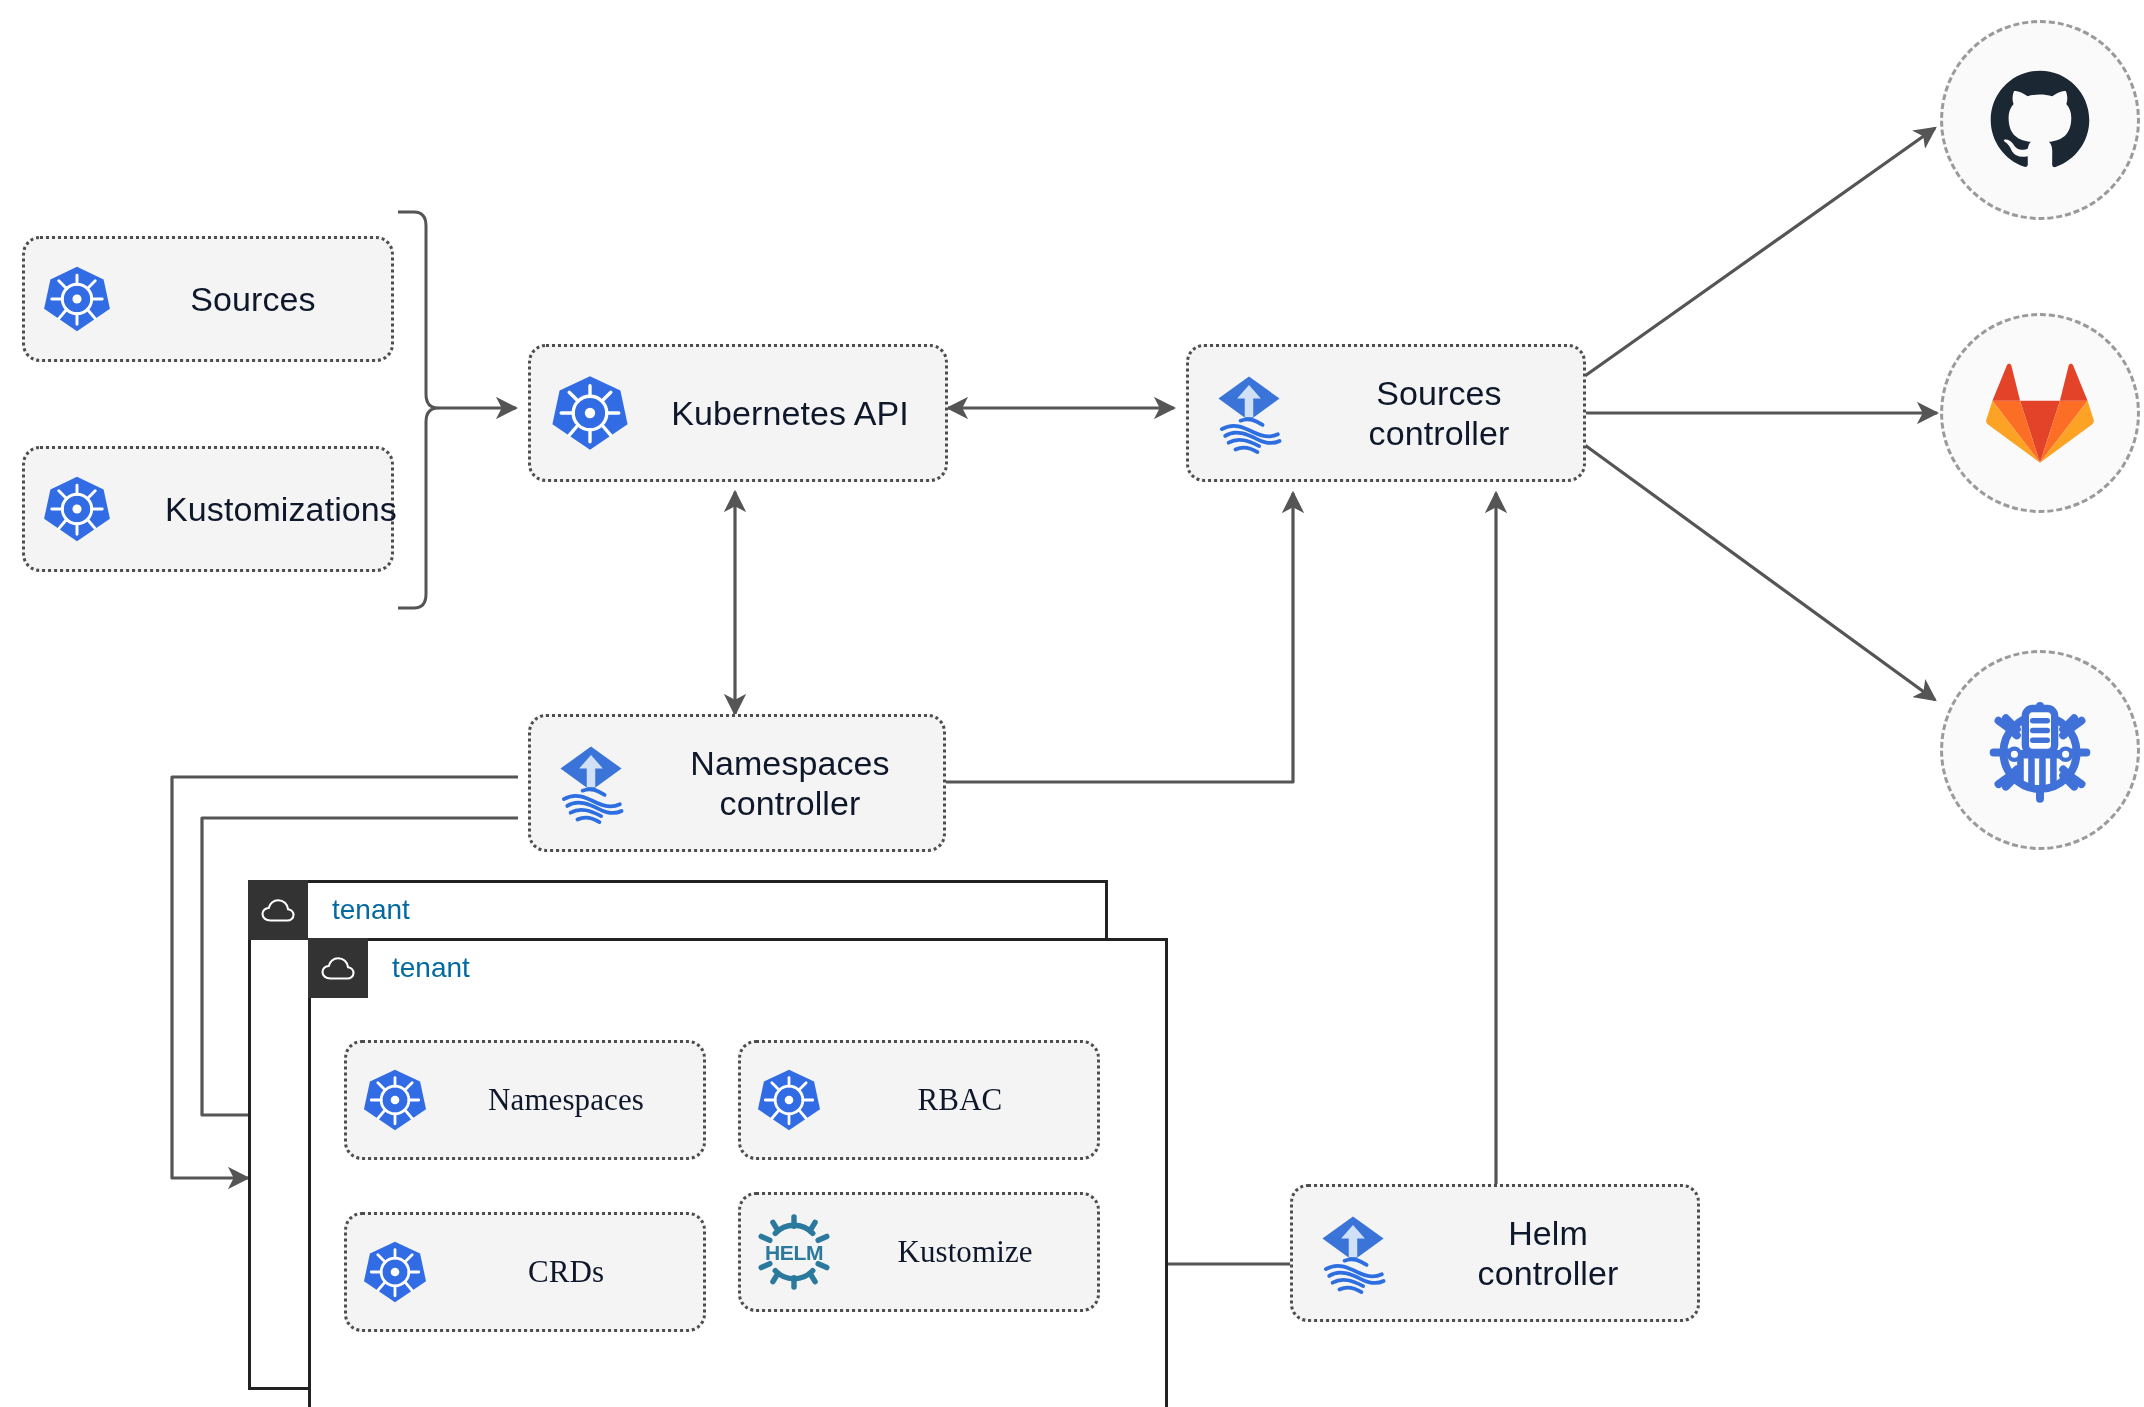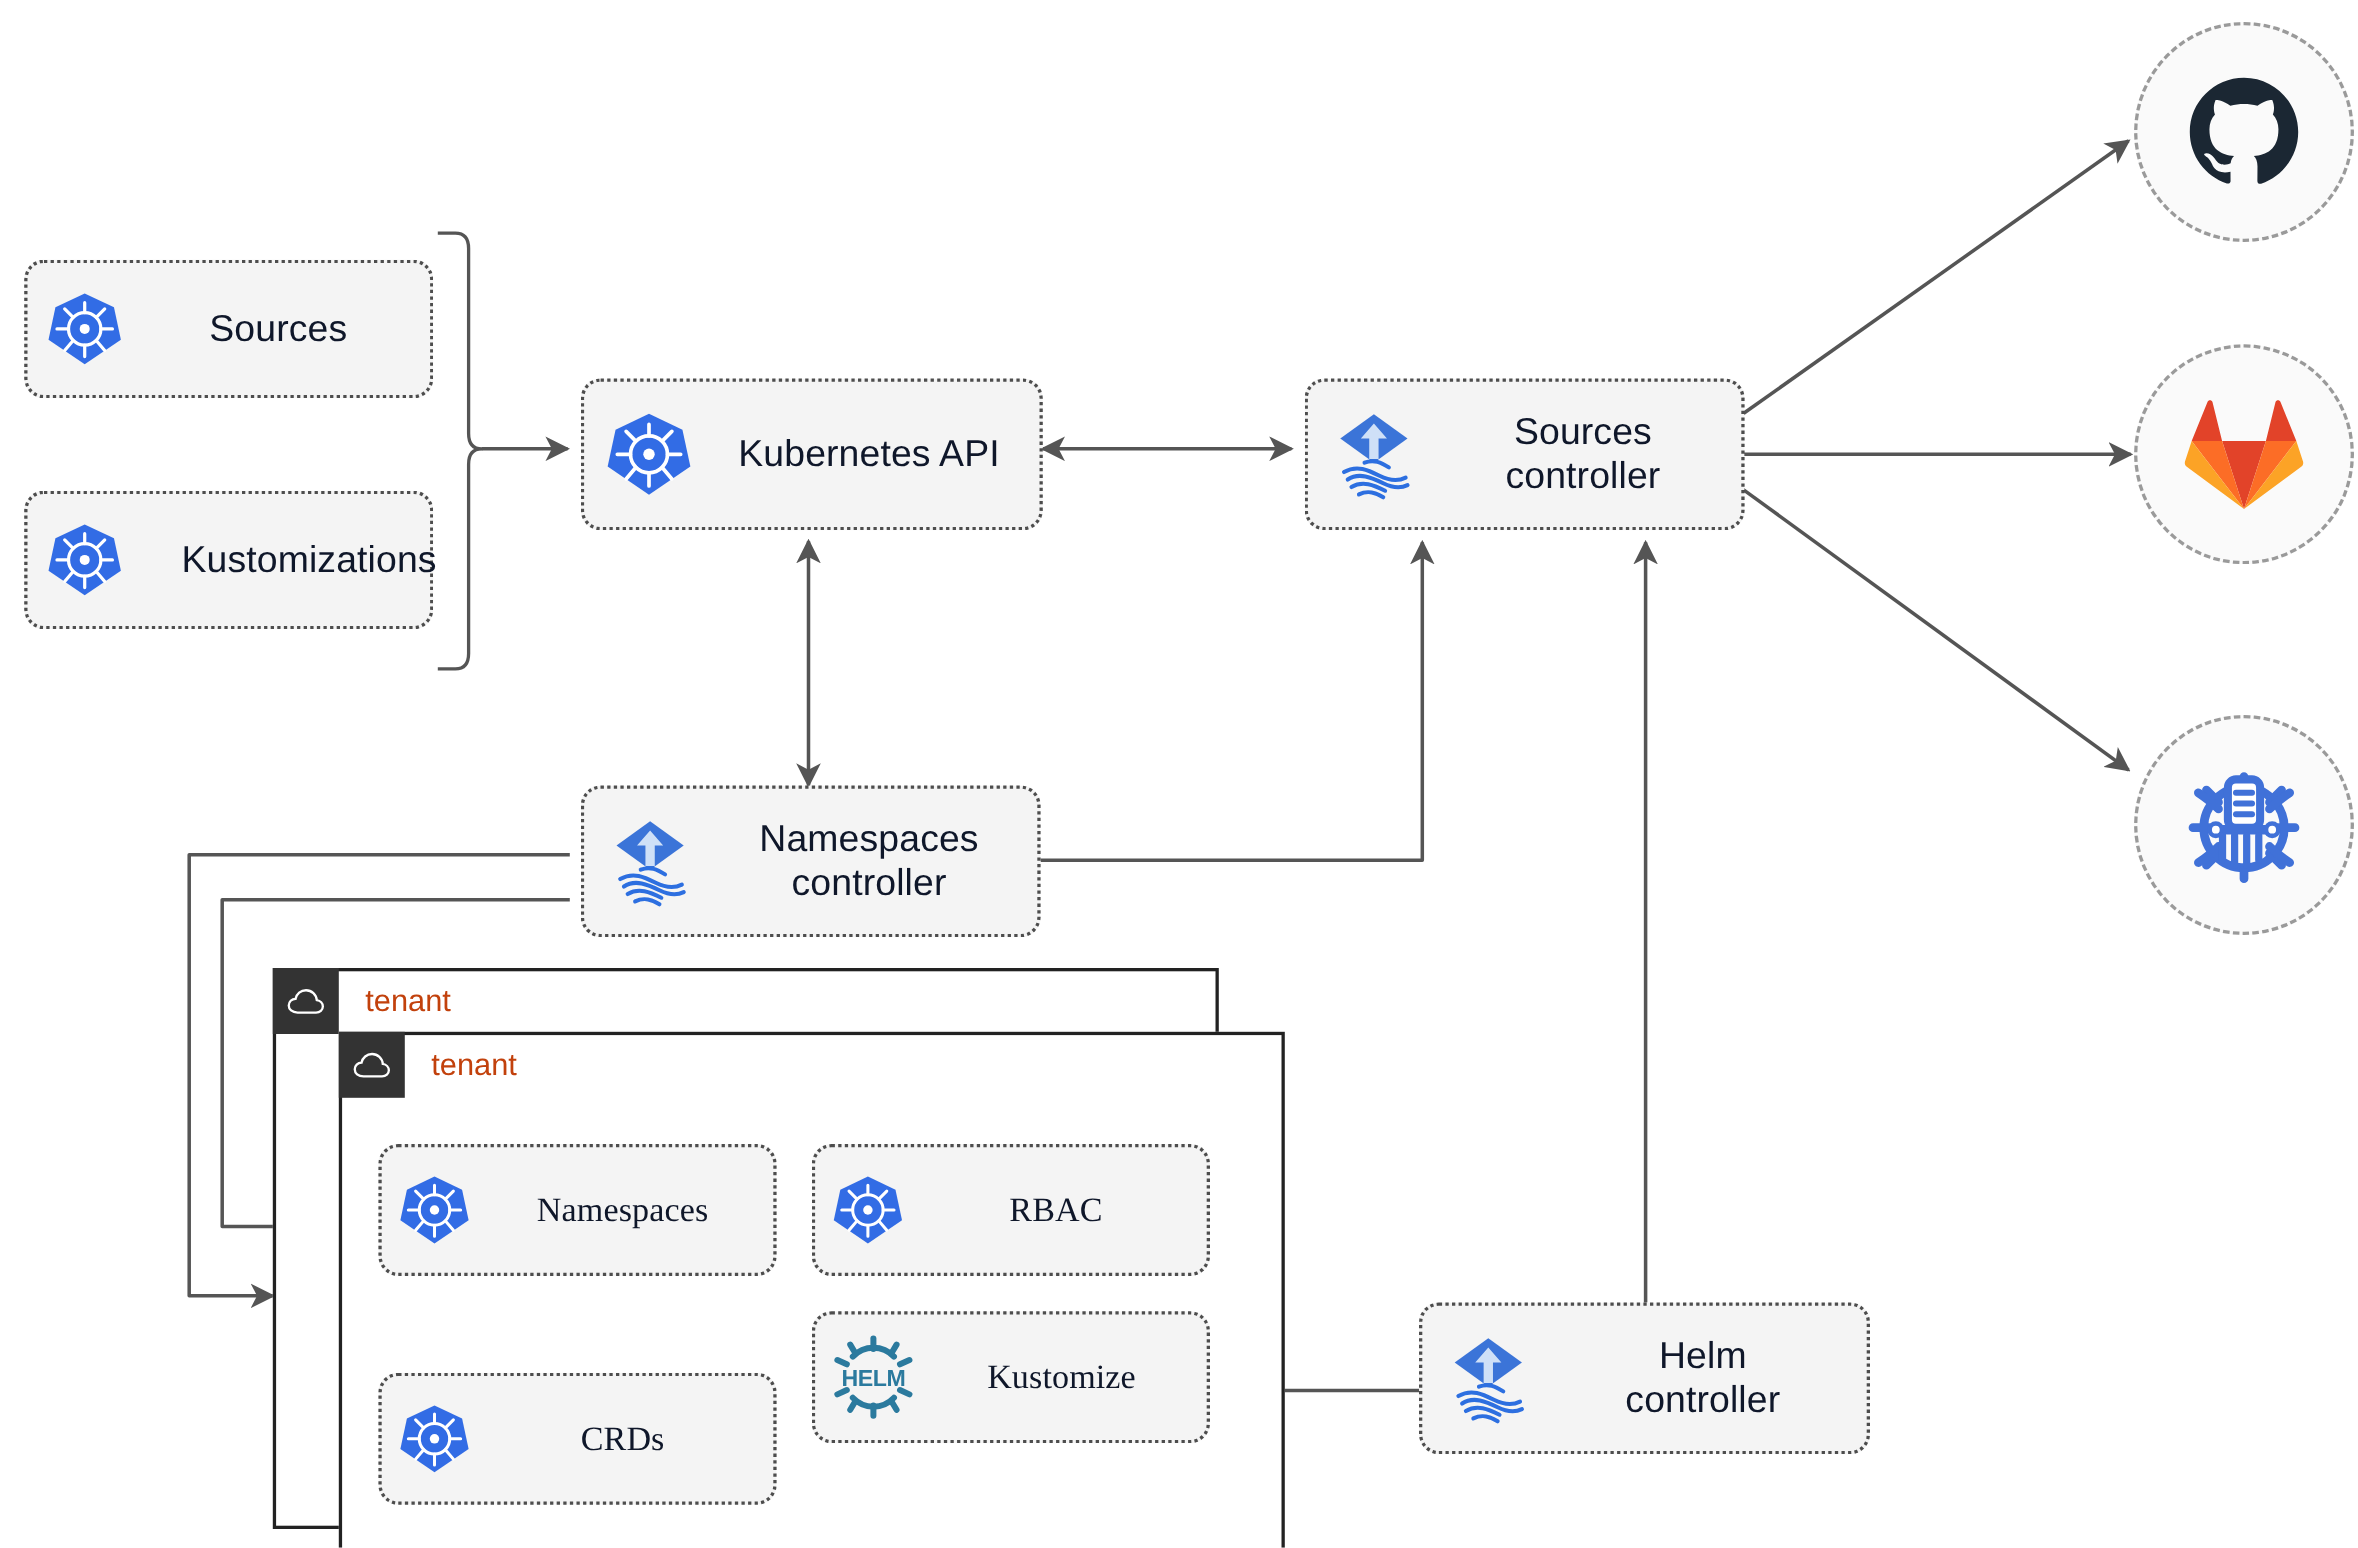--- a/index.html
+++ b/index.html
@@ -10,21 +10,21 @@
         border:3px dotted #4d4d4d;border-radius:18px;display:flex;align-items:center;}
   .node .ico{flex:0 0 auto;display:flex;align-items:center;justify-content:center;}
   .node .lbl{flex:1 1 auto;text-align:center;color:#0f172a;line-height:1.18;
              font-size:34px;letter-spacing:.1px;padding-right:14px;}
   .node.small .lbl{font-size:31px;font-family:Liberation Serif, serif;}
   .circ{position:absolute;box-sizing:border-box;border:3px dashed #9a9a9a;border-radius:50%;
         background:#fafafa;display:flex;align-items:center;justify-content:center;}
   .tenant{position:absolute;box-sizing:border-box;background:#ffffff;border:3px solid #222;}
   .tenant-hdr{position:absolute;left:-3px;top:-3px;display:flex;align-items:stretch;}
   .tenant-chip{width:60px;height:60px;background:#333333;display:flex;align-items:center;justify-content:center;}
-  .tenant-name{display:flex;align-items:center;padding-left:24px;font-size:28px;color:#c2410c;height:60px;}
+  .tenant-name{display:flex;align-items:center;padding-left:24px;font-size:28px;color:#0369a1;height:60px;}
 </style>
 </head>
 <body>
 
 <div id="stage">
 
   <svg class="layer" viewBox="0 0 2144 1407">
     <defs>
       <marker id="ah" viewBox="0 0 10 10" refX="9" refY="5" markerWidth="7" markerHeight="7" orient="auto-start-reverse">
         <path d="M 0 0 L 10 5 L 0 10 L 2.6 5 z" fill="#555555"></path>
@@ -208,21 +208,21 @@
           <circle cx="50" cy="50" r="21"></circle>
           <path d="M50 29 L50 16 M50 71 L50 86 M29 50 L14 50 M71 50 L86 50
                    M35 35 L24 24 M65 35 L76 24 M35 65 L24 78 M65 65 L76 78"></path>
         </g>
         <circle cx="50" cy="50" r="6.5" fill="#ffffff"></circle>
       </svg>
     </span>
     <span class="lbl">RBAC</span>
   </div>
 
-  <div class="node small" style="left:344px;top:1248px;width:362px;height:120px;">
+  <div class="node small" style="left:344px;top:1212px;width:362px;height:120px;">
     <span class="ico" style="width:96px;">
       <svg width="66" height="66" viewBox="0 0 100 100" aria-hidden="true">
         <polygon points="50,4 88,22 97,64 50,96 3,64 12,22" fill="#326ce5"></polygon>
         <g stroke="#ffffff" stroke-width="4.2" fill="none" stroke-linecap="round">
           <circle cx="50" cy="50" r="21"></circle>
           <path d="M50 29 L50 16 M50 71 L50 86 M29 50 L14 50 M71 50 L86 50
                    M35 35 L24 24 M65 35 L76 24 M35 65 L24 78 M65 65 L76 78"></path>
         </g>
         <circle cx="50" cy="50" r="6.5" fill="#ffffff"></circle>
       </svg>

